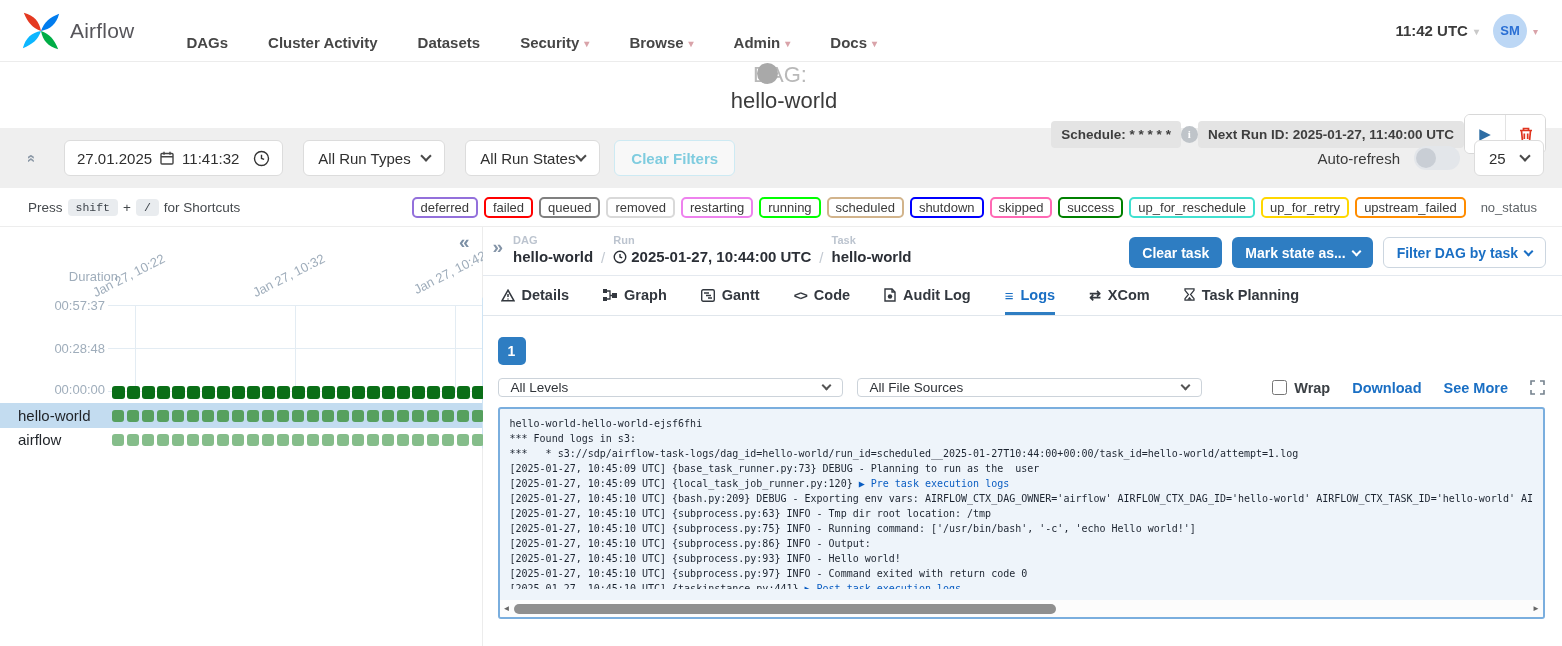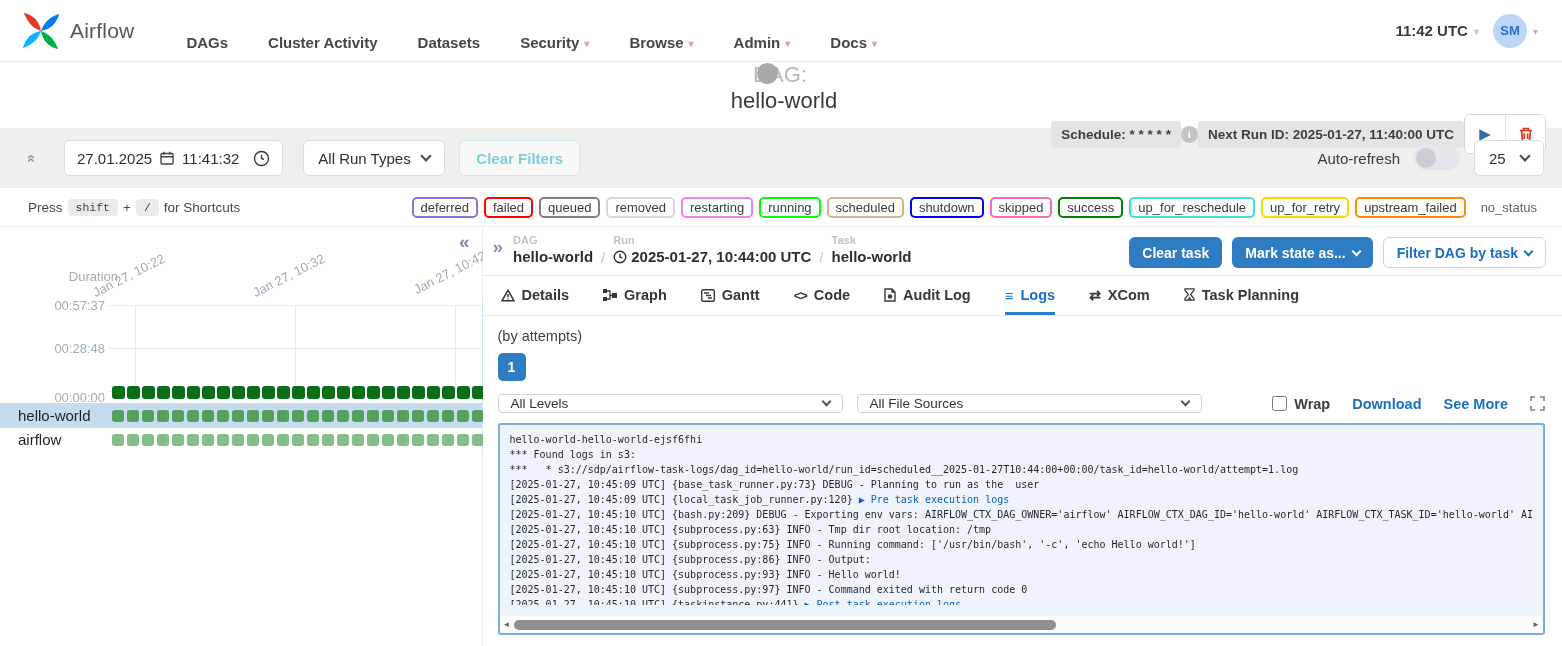--- a/index.html
+++ b/index.html
@@ -224,20 +224,24 @@
     <span>11:41:32</span>
     <svg width="17" height="17" viewBox="0 0 16 16" fill="none" stroke="#333" stroke-width="1.3" style="margin-left:6px">
       <circle cx="8" cy="8" r="6.6"></circle>
         <path d="M8 4.5 V8 L10.5 8.8"></path>
     </svg>
   </div>
   <div class="filter-sel" style="width:142px; margin-left:20px;">
     <span>All Run Types</span>
       <span class="chev"></span>
   </div>
+  <div class="filter-sel" style="width:135px; margin-left:20px;">
+    <span>All Run States</span>
+      <span class="chev"></span>
+  </div>
   <button class="clear-btn">Clear Filters</button>
   <div class="filter-right">
     <span class="autorefresh-label">Auto-refresh</span>
     <div class="switch2">
         <div class="knob"></div>
       </div>
     <div class="filter-sel page-size">
       <span>25</span>
         <span class="chev"></span>
     </div>
@@ -271,21 +275,21 @@
 </div>
 
 <div class="main">
 
   <div class="grid-panel">
     <span class="panel-collapse">«</span>
 
     <div class="duration-label">Duration</div>
     <div class="ytick" style="top:71px">00:57:37</div>
     <div class="ytick" style="top:114px">00:28:48</div>
-    <div class="ytick" style="top:163px">00:00:00</div>
+    <div class="ytick" style="top:155px">00:00:00</div>
 
     <div class="xtick" style="left:97px;  top:58px">Jan 27, 10:22</div>
     <div class="xtick" style="left:257px; top:58px">Jan 27, 10:32</div>
     <div class="xtick" style="left:418px; top:55px">Jan 27, 10:42</div>
 
     <div class="gridline-h" style="top:78px"></div>
     <div class="gridline-h" style="top:121px"></div>
     <div class="gridline-h" style="top:164px"></div>
     <div class="gridline-v" style="left:135px"></div>
     <div class="gridline-v" style="left:295px"></div>
@@ -391,21 +395,20 @@
       <div class="tab">
         <svg width="11" height="14" viewBox="0 0 11 14" fill="currentColor">
             <path d="M1 0.8 h9 v1.5 l-3.4 4.2 3.4 4.2 v1.5 h-9 v-1.5 l3.4-4.2 -3.4-4.2 Z" fill="none" stroke="currentColor" stroke-width="1.3"></path>
             <path d="M3.2 11.8 h4.6 l-2.3-3 Z"></path>
           </svg>
         <span>Task Planning</span>
       </div>
     </div>
 
     <div class="logs-body">
-      <div class="by-attempts">(by attempts)</div>
       <button class="attempt-btn">1</button>
 
       <div class="log-controls">
         <div class="log-sel">
           <span>All Levels</span>
             <span class="chev"></span>
         </div>
         <div class="log-sel">
           <span>All File Sources</span>
             <span class="chev"></span>

